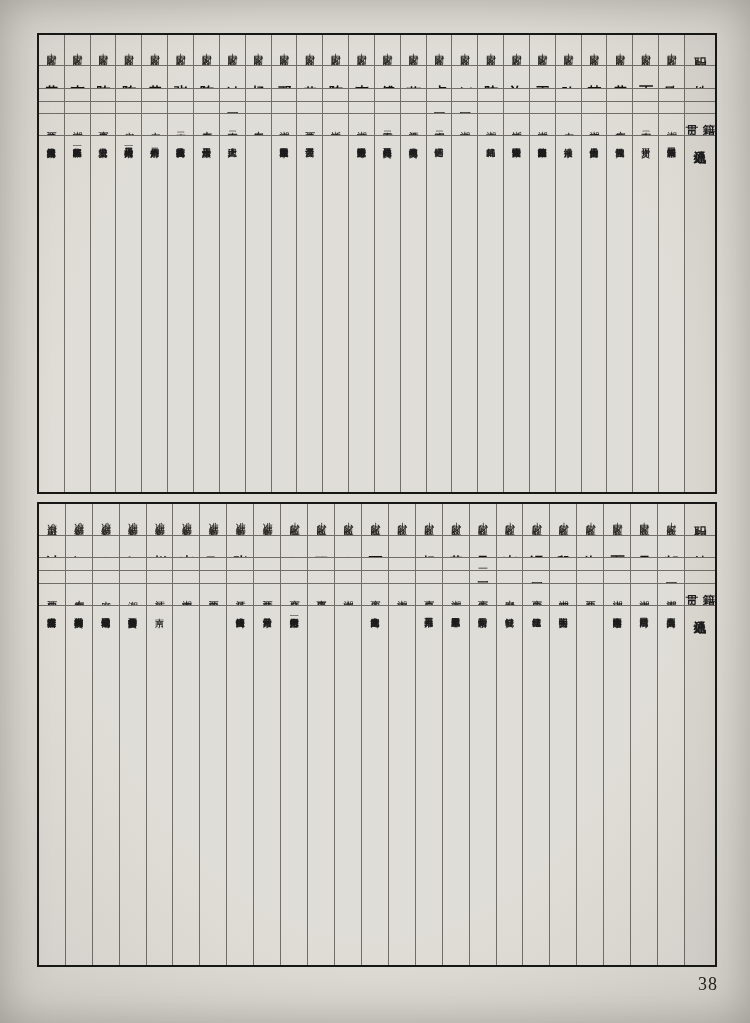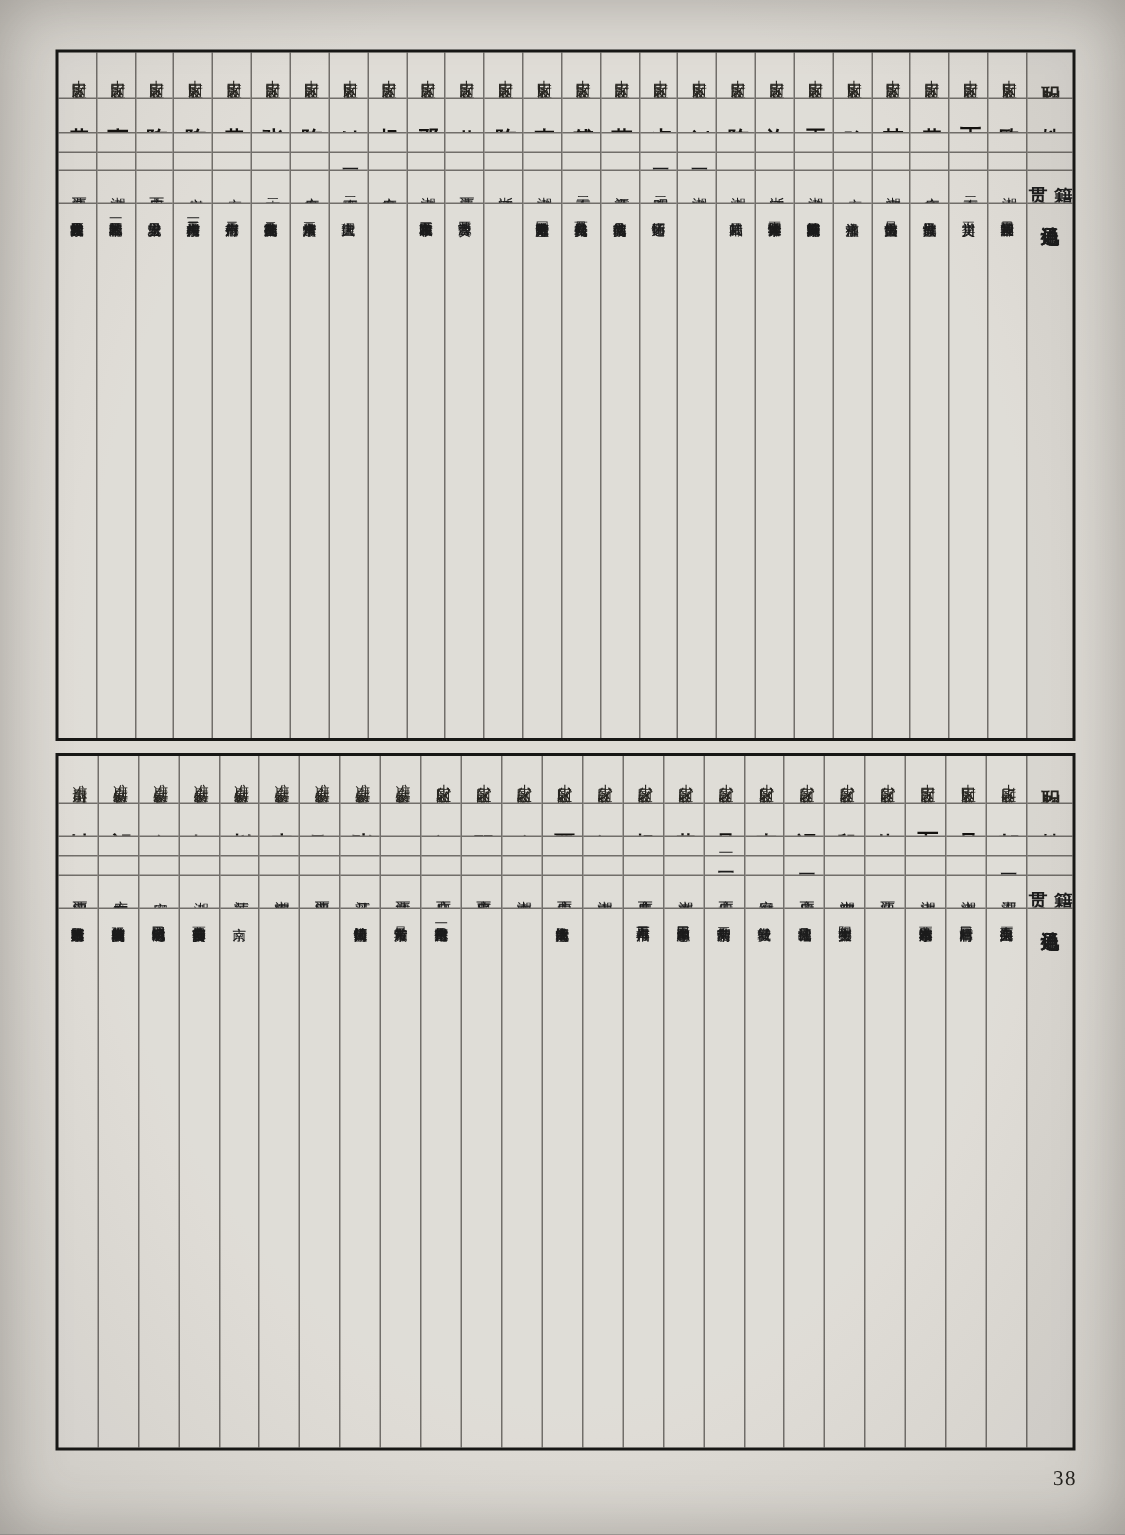--- a/index.html
+++ b/index.html
@@ -47,21 +47,21 @@
   .addr .v{font-size:9px;line-height:12px;letter-spacing:0;height:calc(100% - 8px);}
   .header .v{font-weight:700;font-size:12.5px;}
   .h-pos{letter-spacing:20px;}
   .h-name{letter-spacing:12px;}
   .h-alias{letter-spacing:3px;}
   .h-age{letter-spacing:3px;}
   .h-native{letter-spacing:12px;}
   .h-addr{letter-spacing:28px;}
   .page-num{
     position:absolute;right:32px;bottom:28px;
-    font-size:14px;color:#23211d;letter-spacing:1px;
+    font-size:18px;color:#23211d;letter-spacing:1px;
   }
 </style>
 </head>
 <body>
 
 <div class="page">
   <div class="roster" id="table-top">
       <div class="col header">
         <div class="cell pos">
           <span class="v h-pos">职别</span>

